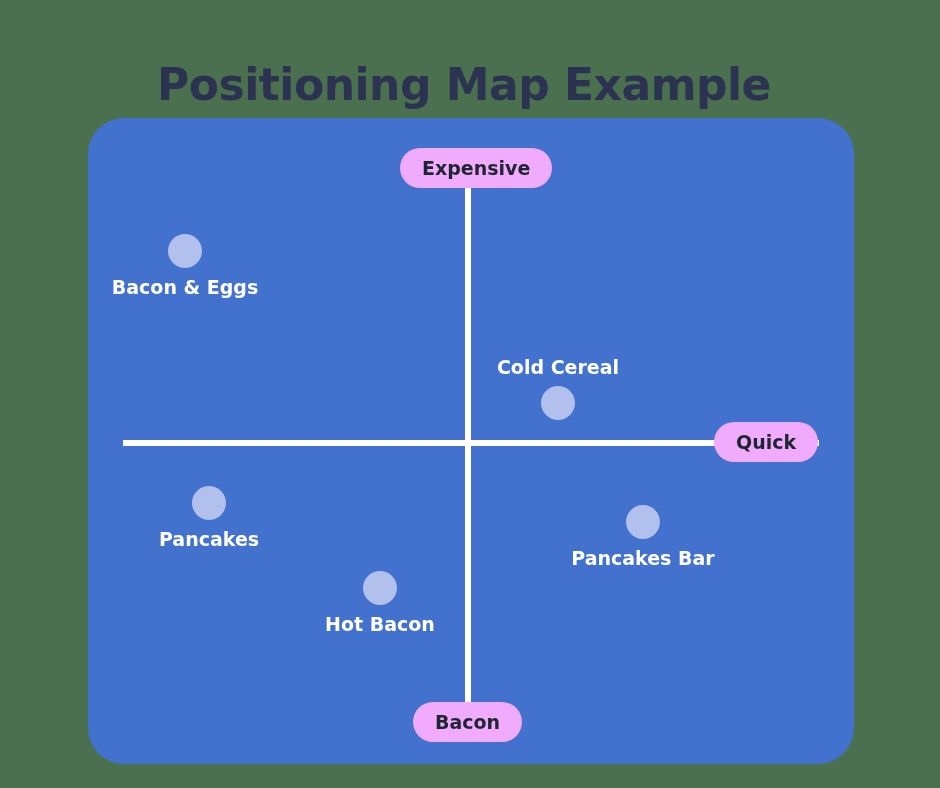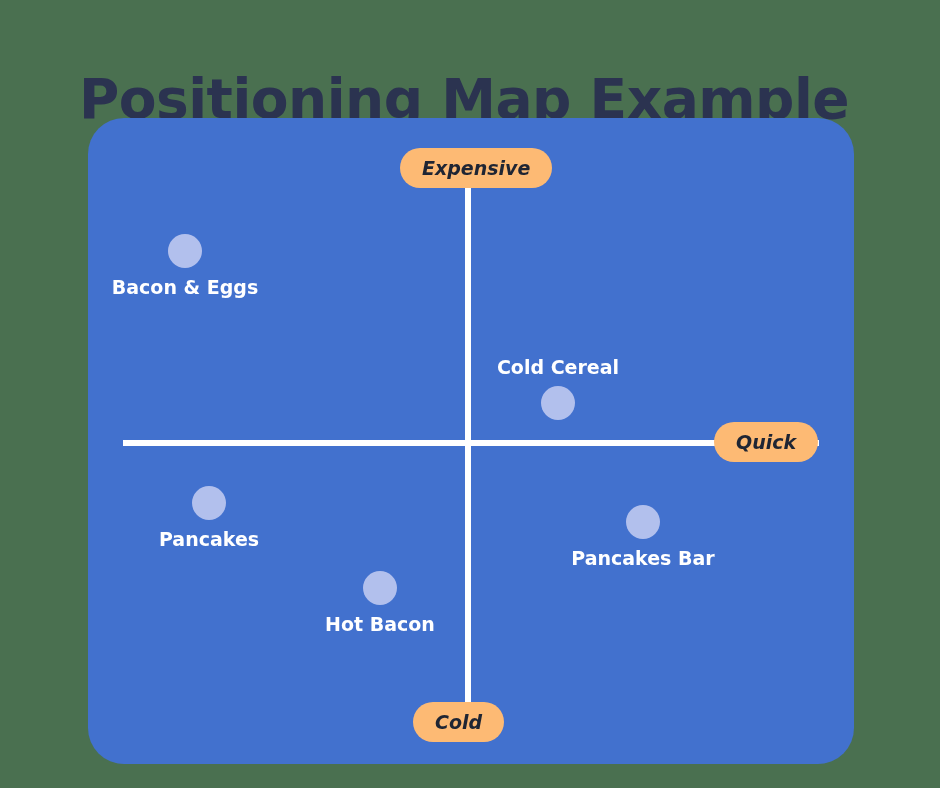--- a/index.html
+++ b/index.html
@@ -14,21 +14,21 @@
     overflow: hidden;
     position: relative;
   }
 
   #page-title {
     position: absolute;
     left: 0;
     top: 32px;
     width: 928px;
     text-align: center;
-    font-size: 55px;
+    font-size: 44px;
     font-weight: bold;
     color: #2b3350;
     letter-spacing: -0.5px;
     line-height: 1.1;
   }
 
   #map-panel {
     position: absolute;
     left: 88px;
     top: 118px;
@@ -52,33 +52,32 @@
   #axis-horizontal {
     left: 35px;
     top: 322px;       
     width: 696px;
     height: 6px;
   }
 
   
   .pill {
     position: absolute;
-    background: #fdba74;
+    background: #f0abfc;
     color: #1f2533;
     border-radius: 22px;
     font-size: 19px;
     font-weight: bold;
     display: flex;
     align-items: center;
     justify-content: center;
     white-space: nowrap;
     height: 40px;
     box-sizing: border-box;
     padding: 0 22px;
-    font-style: italic;
   }
   #pill-expensive {
     left: 312px;   
     top: 30px;     
   }
   #pill-cheap {
     left: 325px;
     top: 584px;
   }
   #pill-slow {
@@ -121,21 +120,21 @@
 <body>
 
 <h1 id="page-title">Positioning Map Example</h1>
 
 <div id="map-panel">
 
   <div id="axis-vertical" class="axis-line"></div>
   <div id="axis-horizontal" class="axis-line"></div>
 
   <div id="pill-expensive" class="pill">Expensive</div>
-  <div id="pill-cheap" class="pill">Cold</div>
+  <div id="pill-cheap" class="pill">Bacon</div>
   <div id="pill-quick" class="pill">Quick</div>
 
   <div id="points-layer">
       <div class="data-point label-below" style="left: 80px; top: 116px; width: 34px; height: 34px;">
         <div class="dot"></div>
         <div class="point-label">Bacon &amp; Eggs</div>
       </div>
       <div class="data-point label-above" style="left: 453px; top: 268px; width: 34px; height: 34px;">
         <div class="dot"></div>
         <div class="point-label">Cold Cereal</div>

